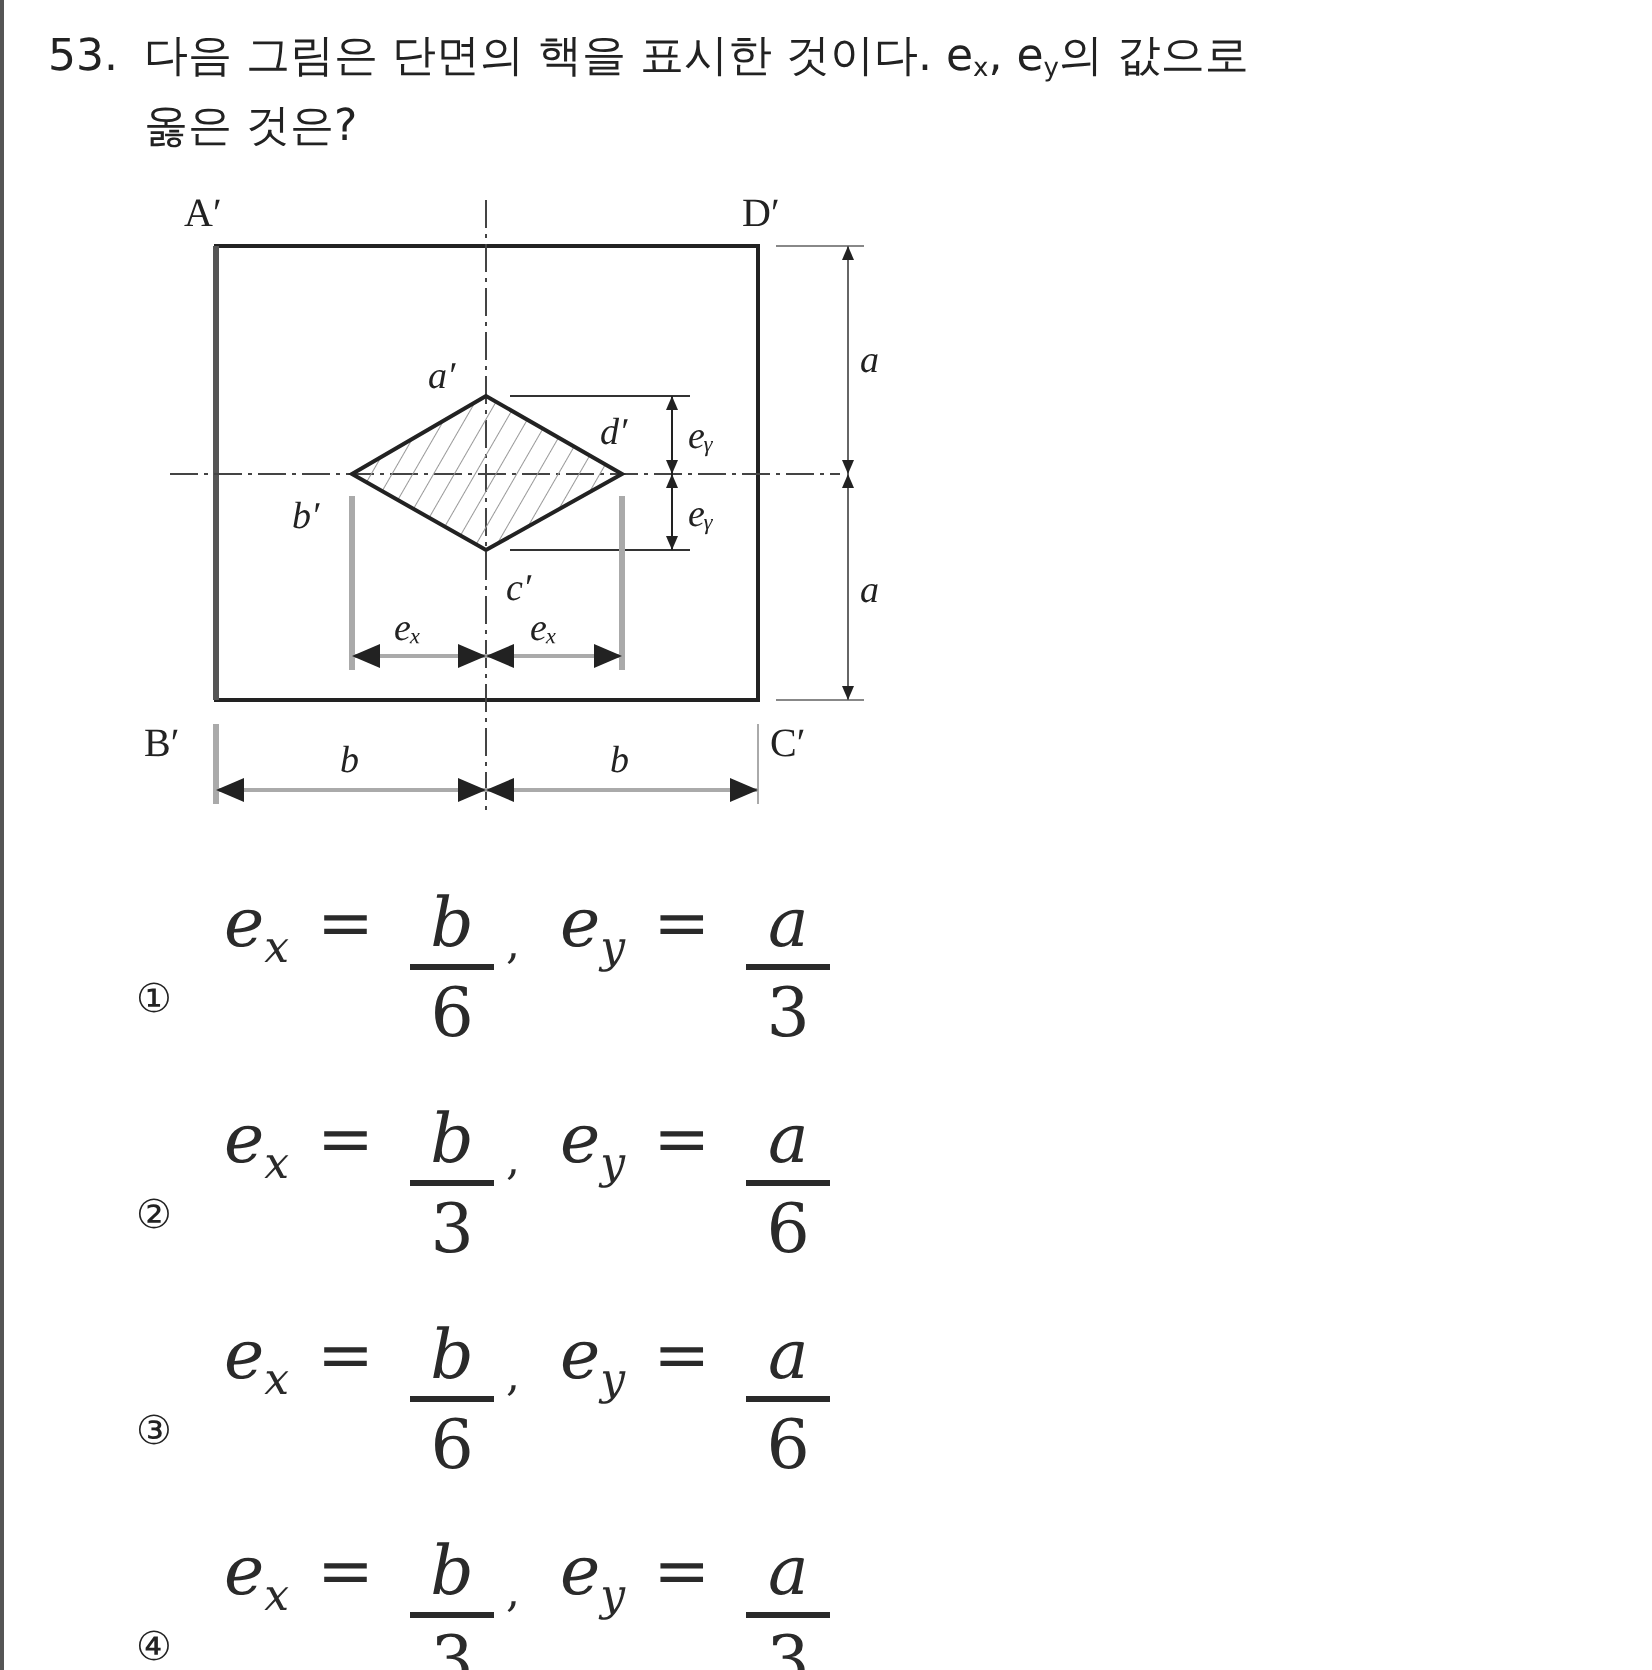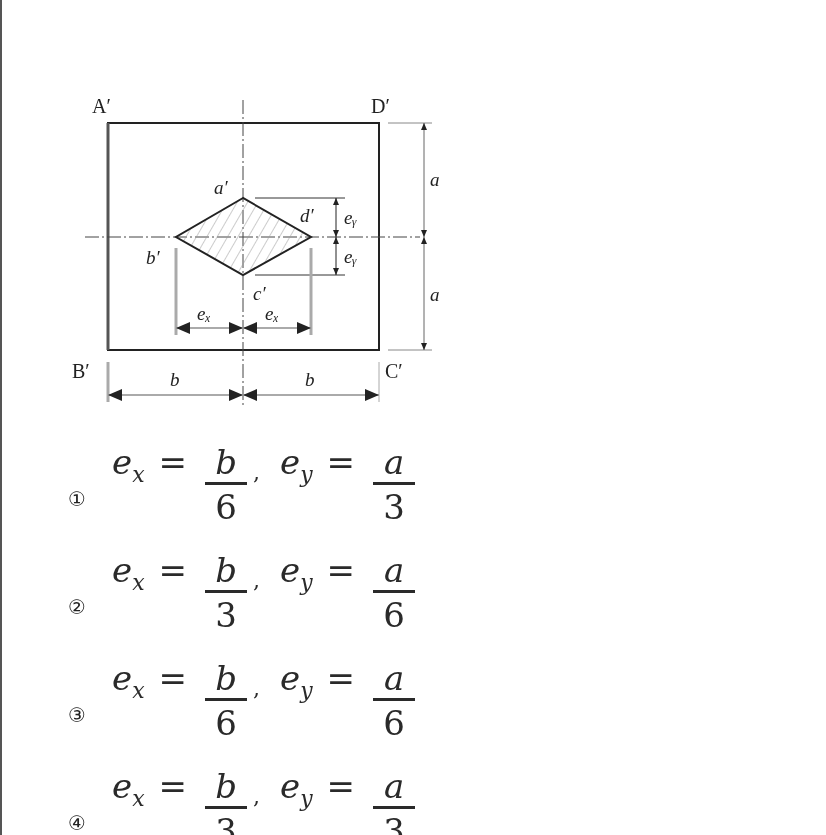--- a/index.html
+++ b/index.html
@@ -22,20 +22,24 @@
   .frac .bar { width: 42px; height: 3px; background: #2a2a2a; }
   .frac .d { line-height: 44px; padding: 0 6px; }
   .comma { font-size: 22px; margin: 0 20px 0 4px; padding-top: 18px; }
 </style>
 </head>
 <body>
 
 <div class="left-border"></div>
 
 <div class="question">
+  <div>
+    <span class="num">53.</span><span>다음 그림은 단면의 핵을 표시한 것이다. e</span><sub>x</sub><span>, e</span><sub>y</sub><span>의 값으로</span>
+  </div>
+  <div class="line2">옳은 것은?</div>
 </div>
 
 <svg class="figure" width="460" height="420" viewBox="0 0 460 420" xmlns="http://www.w3.org/2000/svg">
   <defs>
     <pattern id="hatch" patternUnits="userSpaceOnUse" width="9" height="9" patternTransform="rotate(30)">
       <line x1="0" y1="0" x2="0" y2="9" stroke="#999" stroke-width="1"></line>
     </pattern>
     <marker id="arr" markerWidth="8" markerHeight="8" refX="7" refY="4" orient="auto-start-reverse">
       <path d="M0,1 L7,4 L0,7 Z" fill="#222"></path>
     </marker>

